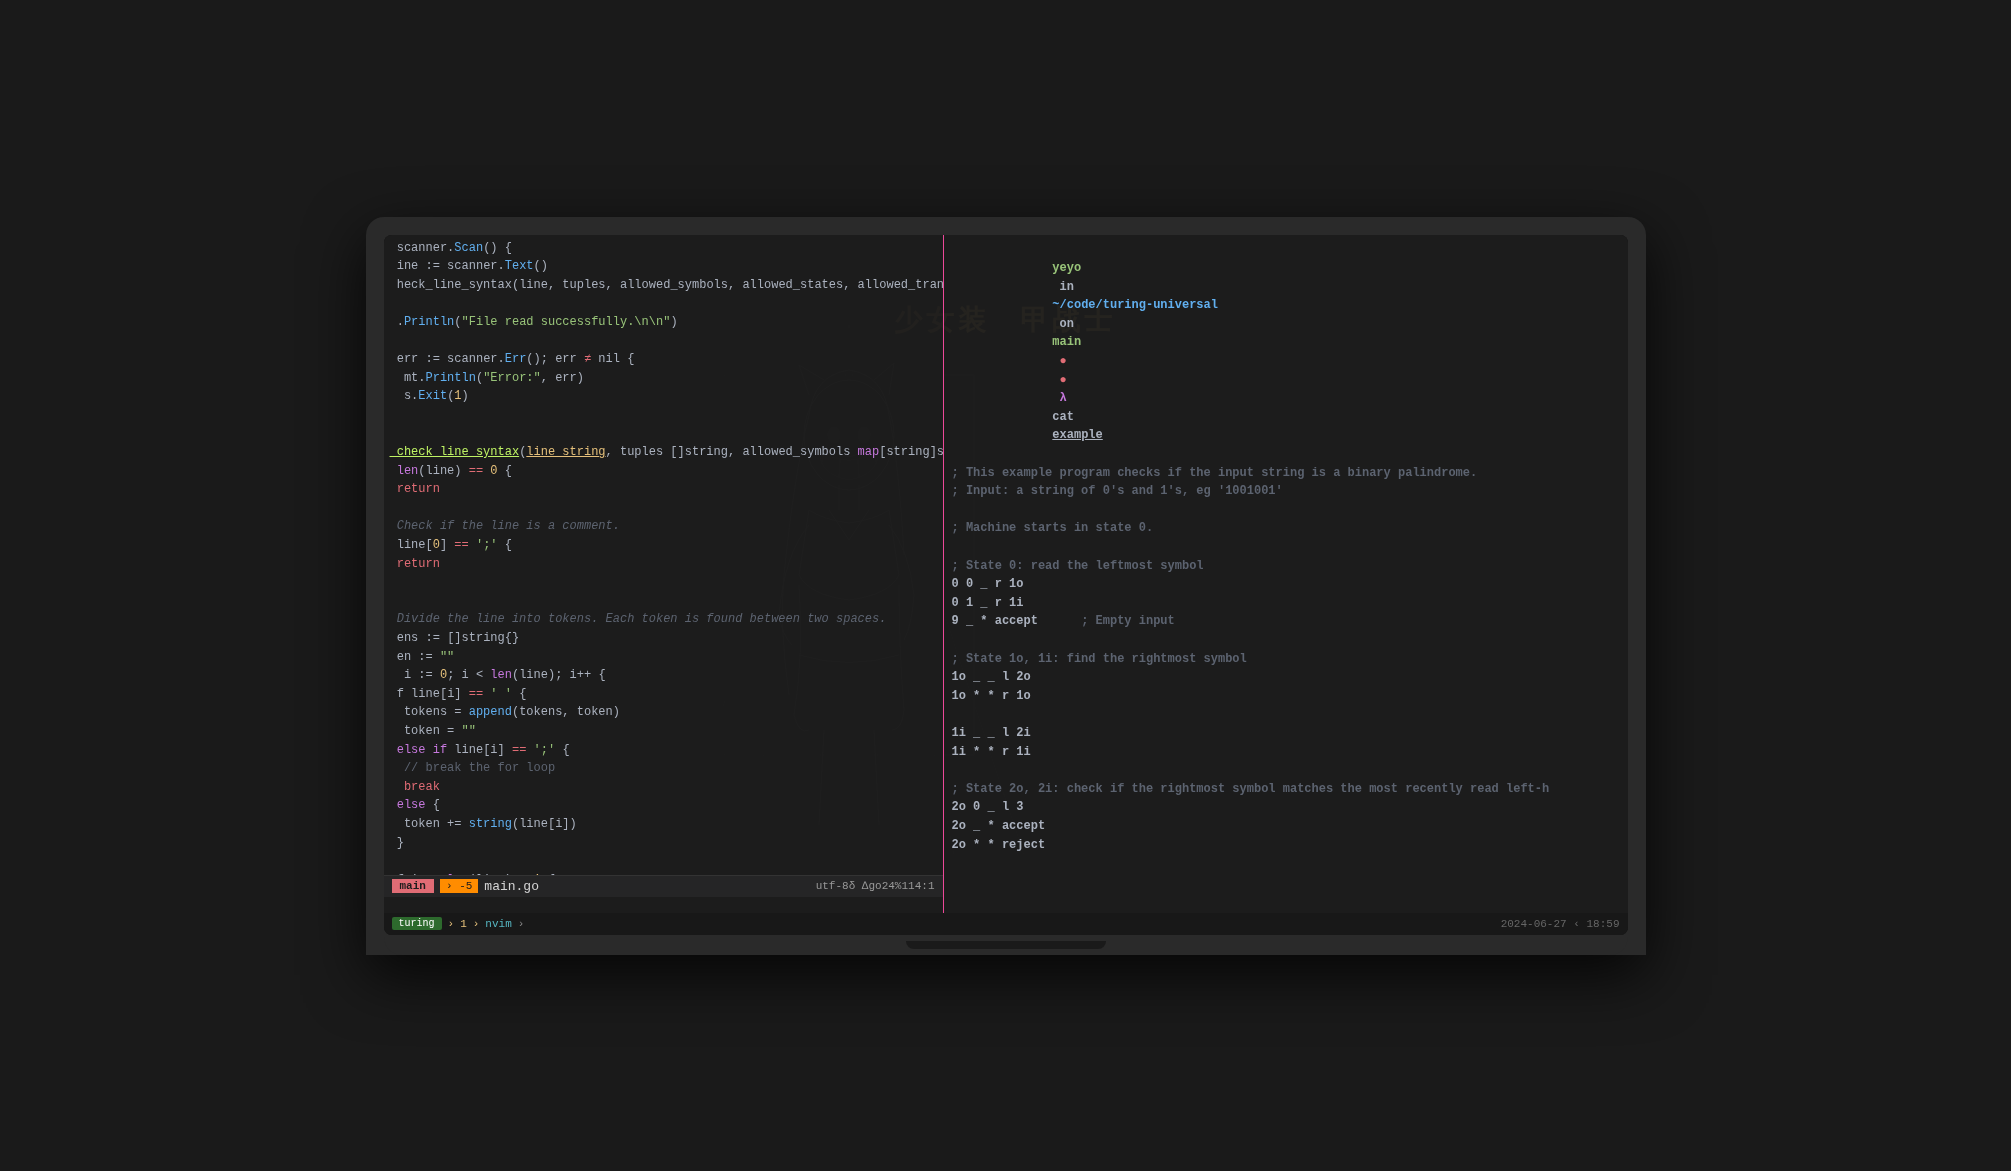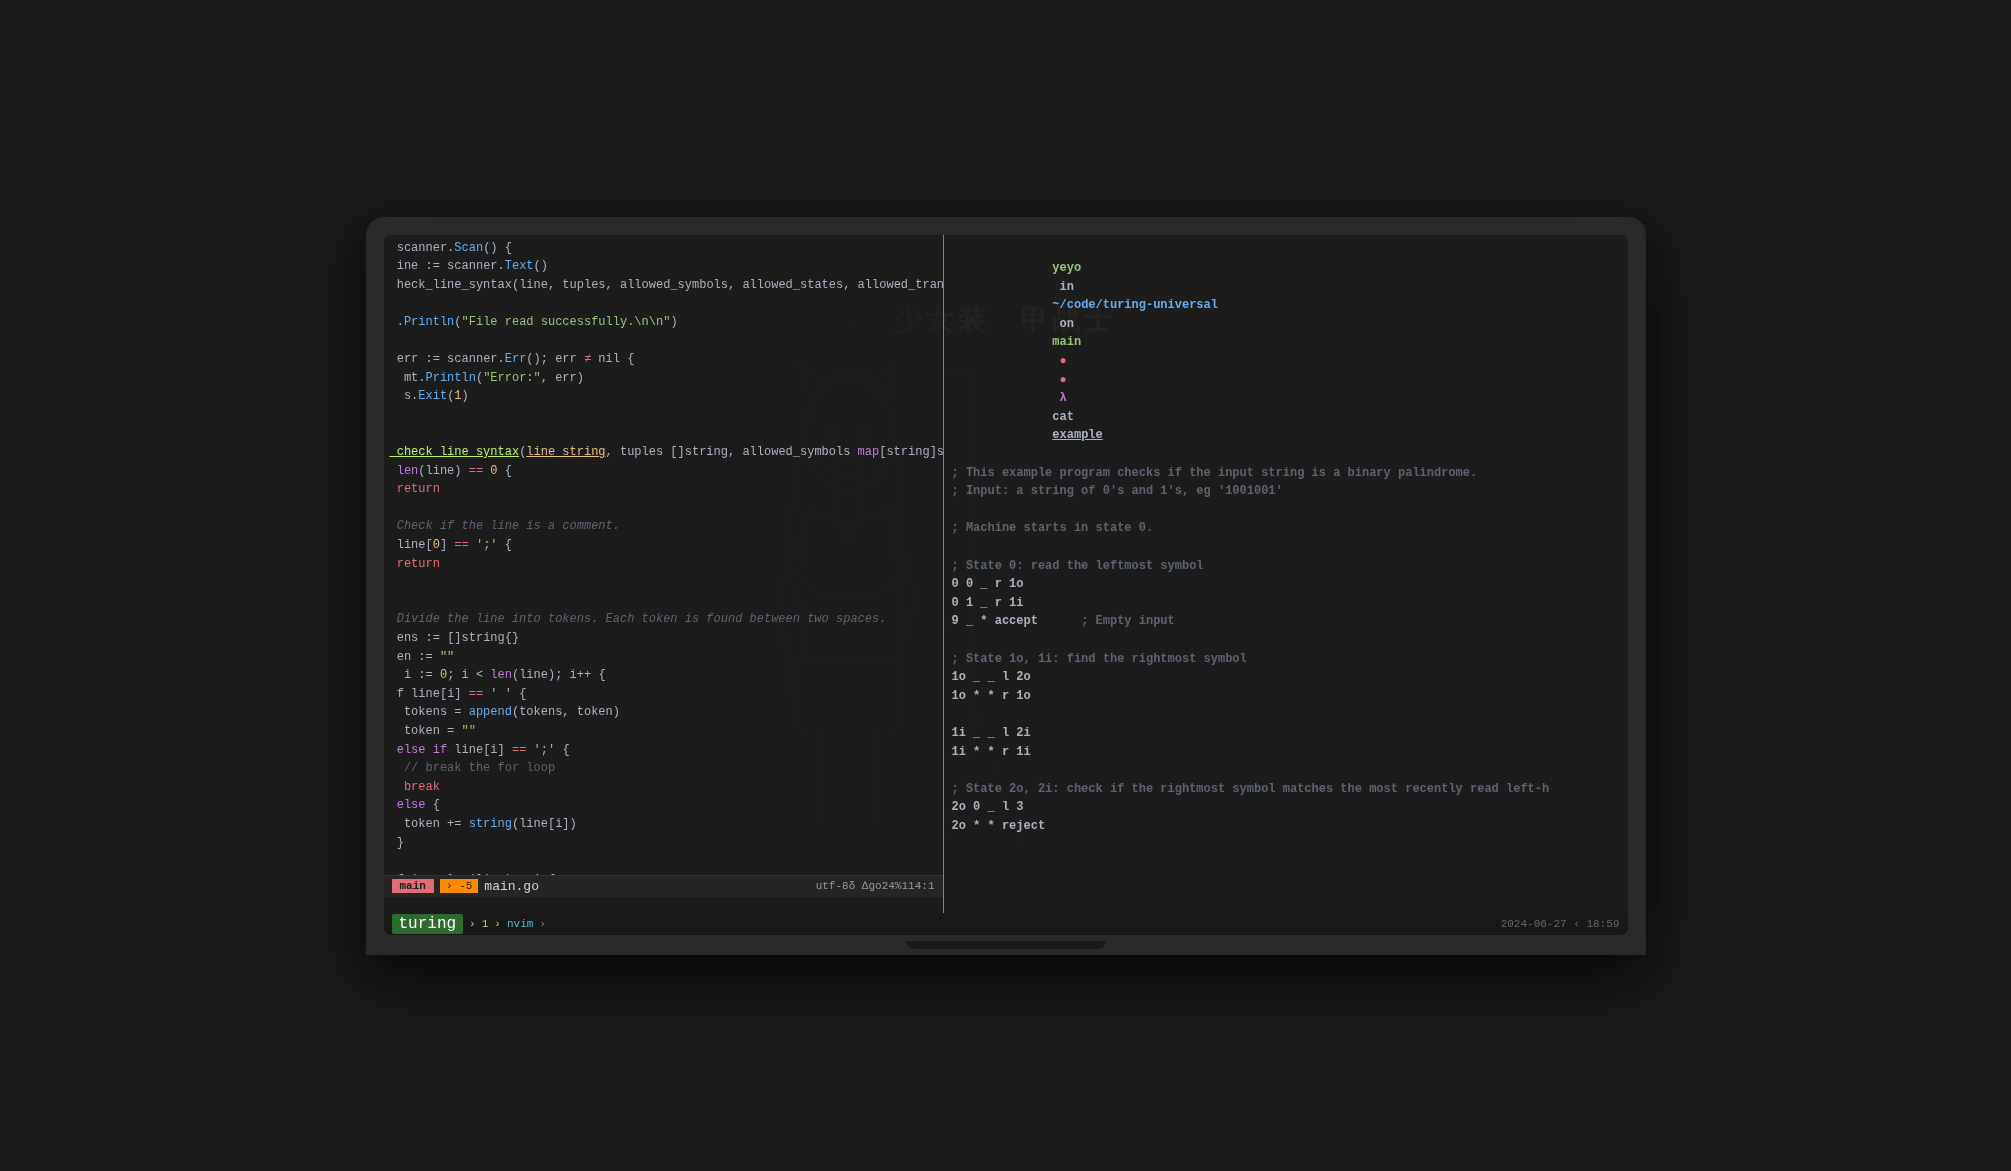--- a/index.html
+++ b/index.html
@@ -167,21 +167,21 @@
     }
     .bottom-left {
       display: flex;
       align-items: center;
       gap: 6px;
     }
     .term-shell {
       background: #2d6a2d;
       color: #fff;
       padding: 1px 7px;
-      font-size: 16px;
+      font-size: 10px;
       border-radius: 2px;
     }
     .bottom-right {
       margin-left: auto;
       color: #666;
       font-size: 11px;
     }
 
     
     .c-keyword { color: #c678dd; }
@@ -391,20 +391,21 @@
             <div class="term-line"></div>
             <div class="term-line"><span class="t-dim">; State 1o, 1i: find the rightmost symbol</span></div>
             <div class="term-line"><span class="t-white">1o _ _ l 2o</span></div>
             <div class="term-line"><span class="t-white">1o * * r 1o</span></div>
             <div class="term-line"></div>
             <div class="term-line"><span class="t-white">1i _ _ l 2i</span></div>
             <div class="term-line"><span class="t-white">1i * * r 1i</span></div>
             <div class="term-line"></div>
             <div class="term-line"><span class="t-dim">; State 2o, 2i: check if the rightmost symbol matches the most recently read left-h</span></div>
             <div class="term-line"><span class="t-white">2o 0 _ l 3</span></div>
+            <div class="term-line"><span class="t-white">2o _ * accept</span></div>
             <div class="term-line"><span class="t-white">2o * * reject</span></div>
             <div class="term-line"></div>
             <div class="term-line"></div>
 
           </div>
         </div>
       </div>
 
       <div class="bottom-bar">
         <div class="bottom-left">

